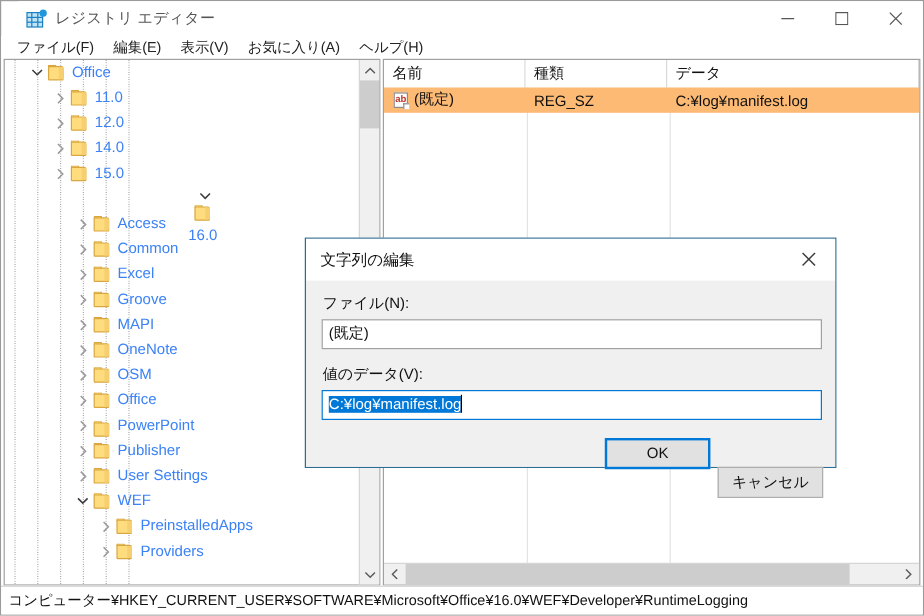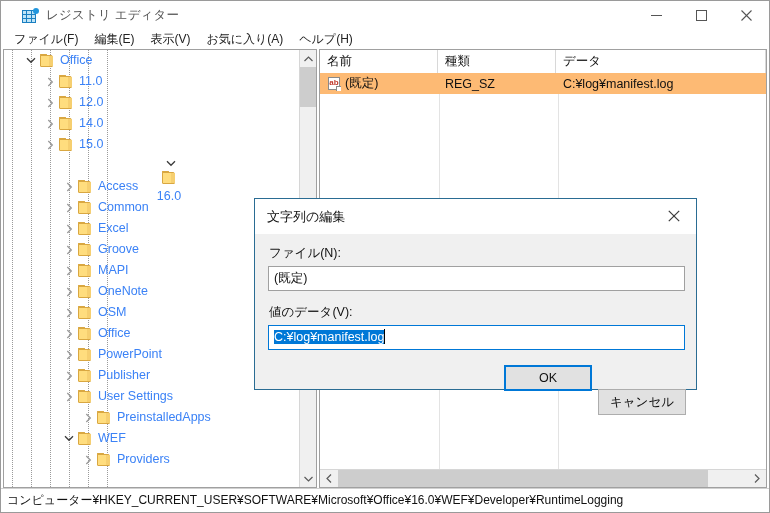--- a/index.html
+++ b/index.html
@@ -471,21 +471,21 @@
                   <polyline points="1.3,1 5.3,5 1.3,9" fill="none" stroke="#9a9a9a" stroke-width="1.3"></polyline>
                 </svg>
               </span>
               <span class="folder">
                 <span class="ftab"></span>
                 <span class="fbody"></span>
                 <span class="fshade"></span>
               </span>
               <span class="tlabel">Office</span>
             </div>
-            <div class="tnode" style="padding-left: 57px;">
+            <div class="tnode" style="padding-left: 57px; align-items: flex-end;">
               <span class="twist">
                 <svg width="7" height="10" viewBox="0 0 7 10">
                   <polyline points="1.3,1 5.3,5 1.3,9" fill="none" stroke="#9a9a9a" stroke-width="1.3"></polyline>
                 </svg>
               </span>
               <span class="folder">
                 <span class="ftab"></span>
                 <span class="fbody"></span>
                 <span class="fshade"></span>
               </span>
@@ -509,46 +509,46 @@
                 <svg width="7" height="10" viewBox="0 0 7 10">
                   <polyline points="1.3,1 5.3,5 1.3,9" fill="none" stroke="#9a9a9a" stroke-width="1.3"></polyline>
                 </svg>
               </span>
               <span class="folder">
                 <span class="ftab"></span>
                 <span class="fbody"></span>
                 <span class="fshade"></span>
               </span>
               <span class="tlabel">User Settings</span>
-            </div>
-            <div class="tnode" style="padding-left: 76px;">
-              <span class="twist">
-                <svg width="7" height="10" viewBox="0 0 7 10">
-                  <polyline points="1.3,1 5.3,5 1.3,9" fill="none" stroke="#9a9a9a" stroke-width="1.3"></polyline>
-                </svg>
-              </span>
-              <span class="folder">
-                <span class="ftab"></span>
-                <span class="fbody"></span>
-                <span class="fshade"></span>
-              </span>
-              <span class="tlabel">PreinstalledApps</span>
             </div>
             <div class="tnode" style="padding-left: 57px;">
               <span class="twist">
                 <svg width="10" height="7" viewBox="0 0 10 7">
                   <polyline points="1,1.3 5,5.3 9,1.3" fill="none" stroke="#3b3b3b" stroke-width="1.3"></polyline>
                 </svg>
               </span>
               <span class="folder">
                 <span class="ftab"></span>
                 <span class="fbody"></span>
                 <span class="fshade"></span>
               </span>
               <span class="tlabel">WEF</span>
+            </div>
+            <div class="tnode" style="padding-left: 76px;">
+              <span class="twist">
+                <svg width="7" height="10" viewBox="0 0 7 10">
+                  <polyline points="1.3,1 5.3,5 1.3,9" fill="none" stroke="#9a9a9a" stroke-width="1.3"></polyline>
+                </svg>
+              </span>
+              <span class="folder">
+                <span class="ftab"></span>
+                <span class="fbody"></span>
+                <span class="fshade"></span>
+              </span>
+              <span class="tlabel">PreinstalledApps</span>
             </div>
             <div class="tnode" style="padding-left: 76px;">
               <span class="twist">
                 <svg width="7" height="10" viewBox="0 0 7 10">
                   <polyline points="1.3,1 5.3,5 1.3,9" fill="none" stroke="#9a9a9a" stroke-width="1.3"></polyline>
                 </svg>
               </span>
               <span class="folder">
                 <span class="ftab"></span>
                 <span class="fbody"></span>

